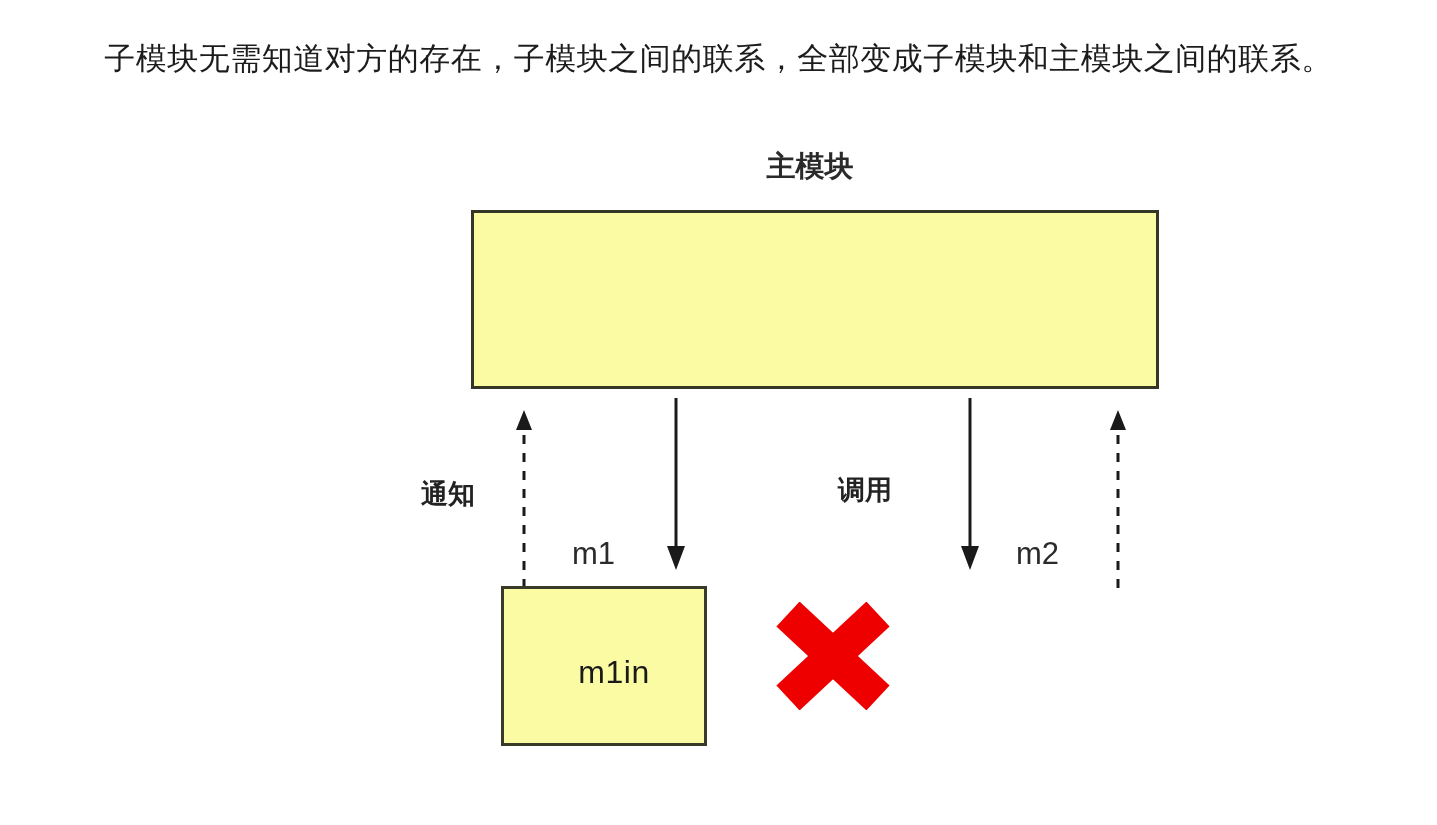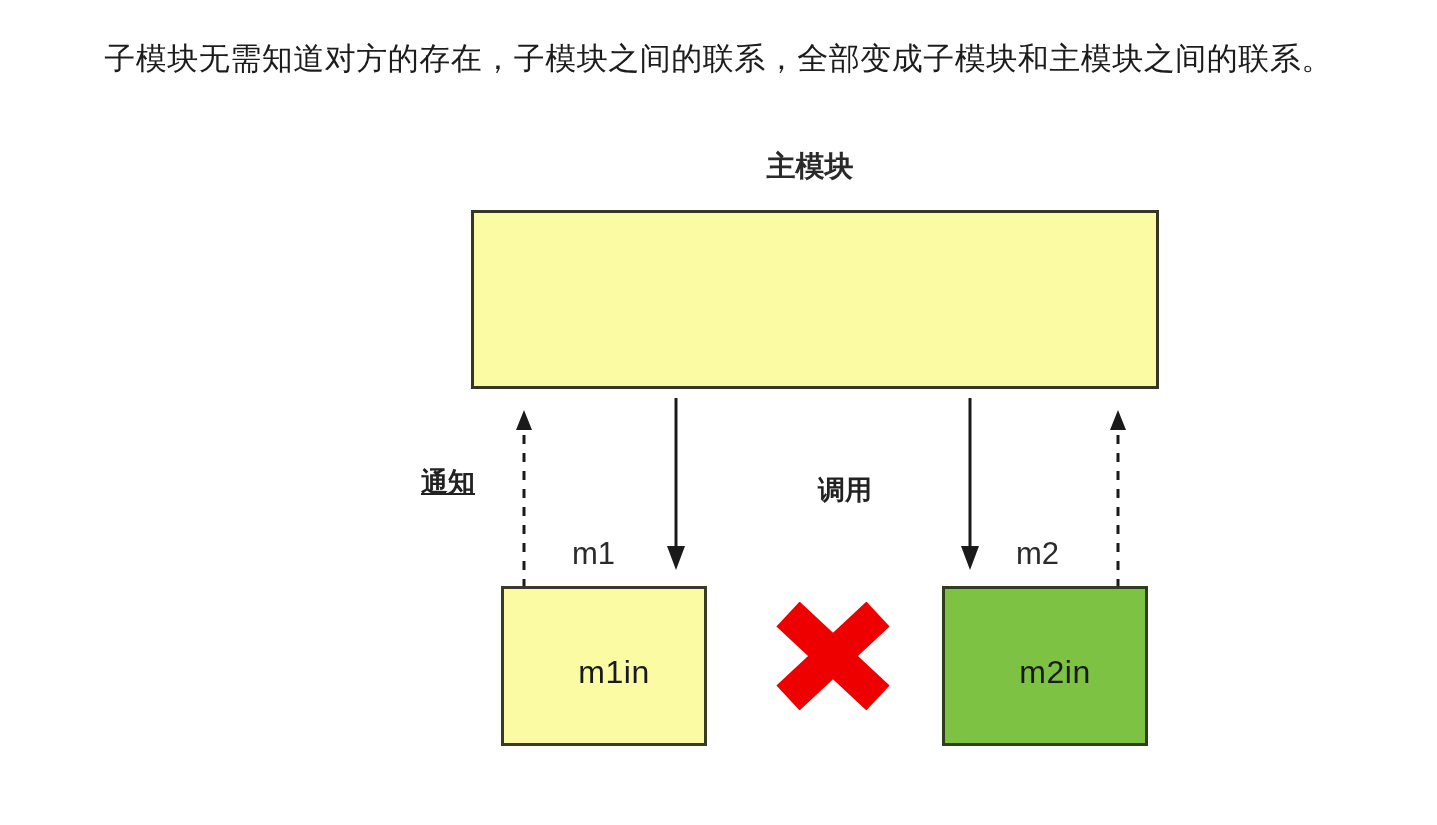--- a/index.html
+++ b/index.html
@@ -97,22 +97,22 @@
 
   
   .flow-label {
     position: absolute;
     font-size: 27px;
     line-height: 34px;
     color: #222222;
     font-weight: 600;
     white-space: nowrap;
   }
-  #label-notify { left: 421px; top: 465px; text-decoration: underline; }
-  #label-invoke { left: 818px; top: 473px; }
+  #label-notify { left: 421px; top: 477px; }
+  #label-invoke { left: 838px; top: 473px; }
 
   
   .module-tag {
     position: absolute;
     font-size: 31px;
     line-height: 38px;
     color: #2b2b2b;
     font-weight: 400;
     white-space: nowrap;
   }
@@ -172,23 +172,20 @@
   <div class="flow-label" id="label-invoke">调用</div>
 
   <div class="module-tag" id="tag-m1">m1</div>
 
   <div class="module-tag" id="tag-m2">m2</div>
 
   <div id="m1-box" class="box" style="background: rgb(251, 251, 163); border-color: rgb(58, 58, 40);">
     <span class="box-label">m1in</span>
   </div>
 
-  <div id="m2-box" class="box" style="background: rgb(125, 194, 66); border-color: rgb(47, 61, 28);">
-    <span class="box-label">m2in</span>
-  </div>
 
   <svg id="forbidden-x" viewBox="0 0 122 108">
     <g stroke="#ee0000" stroke-width="34" stroke-linecap="butt">
       <line x1="16" y1="12" x2="106" y2="96" stroke="#ee0000"></line>
       <line x1="106" y1="12" x2="16" y2="96" stroke="#ee0000"></line>
     </g>
   </svg>
 
 </div>
 

